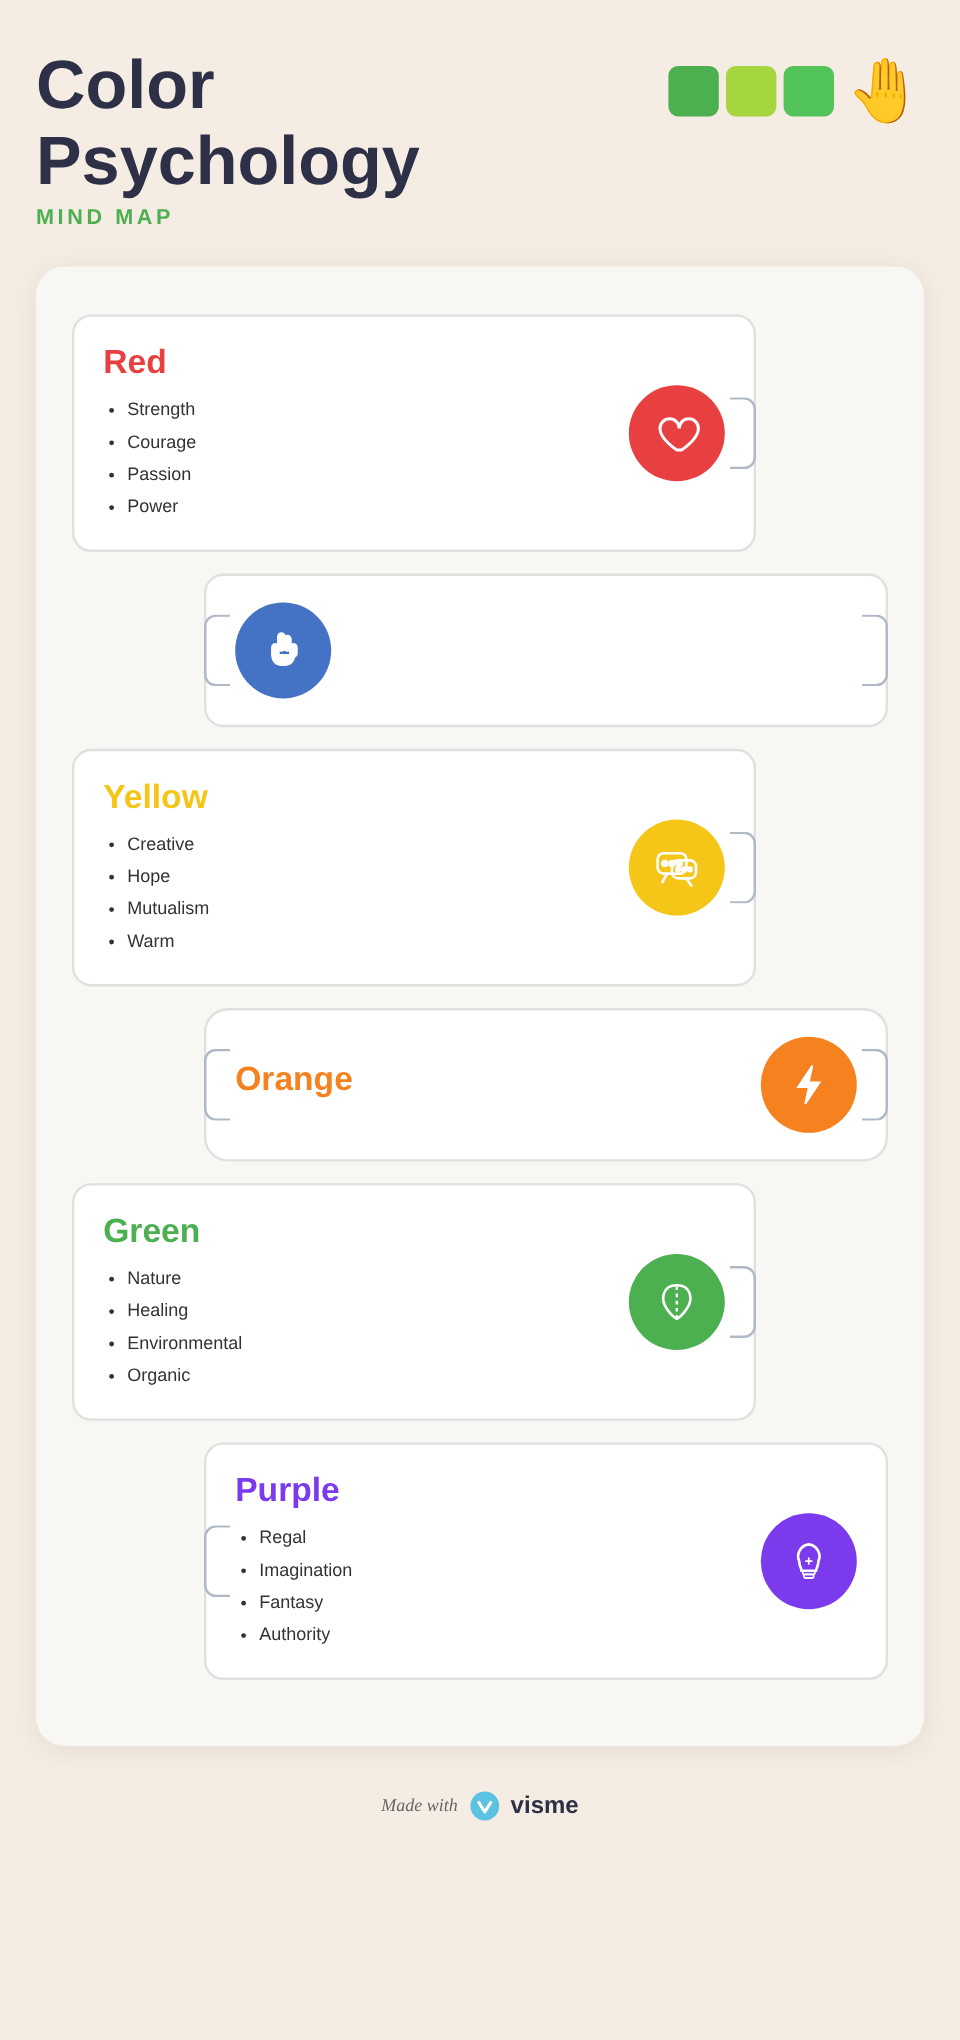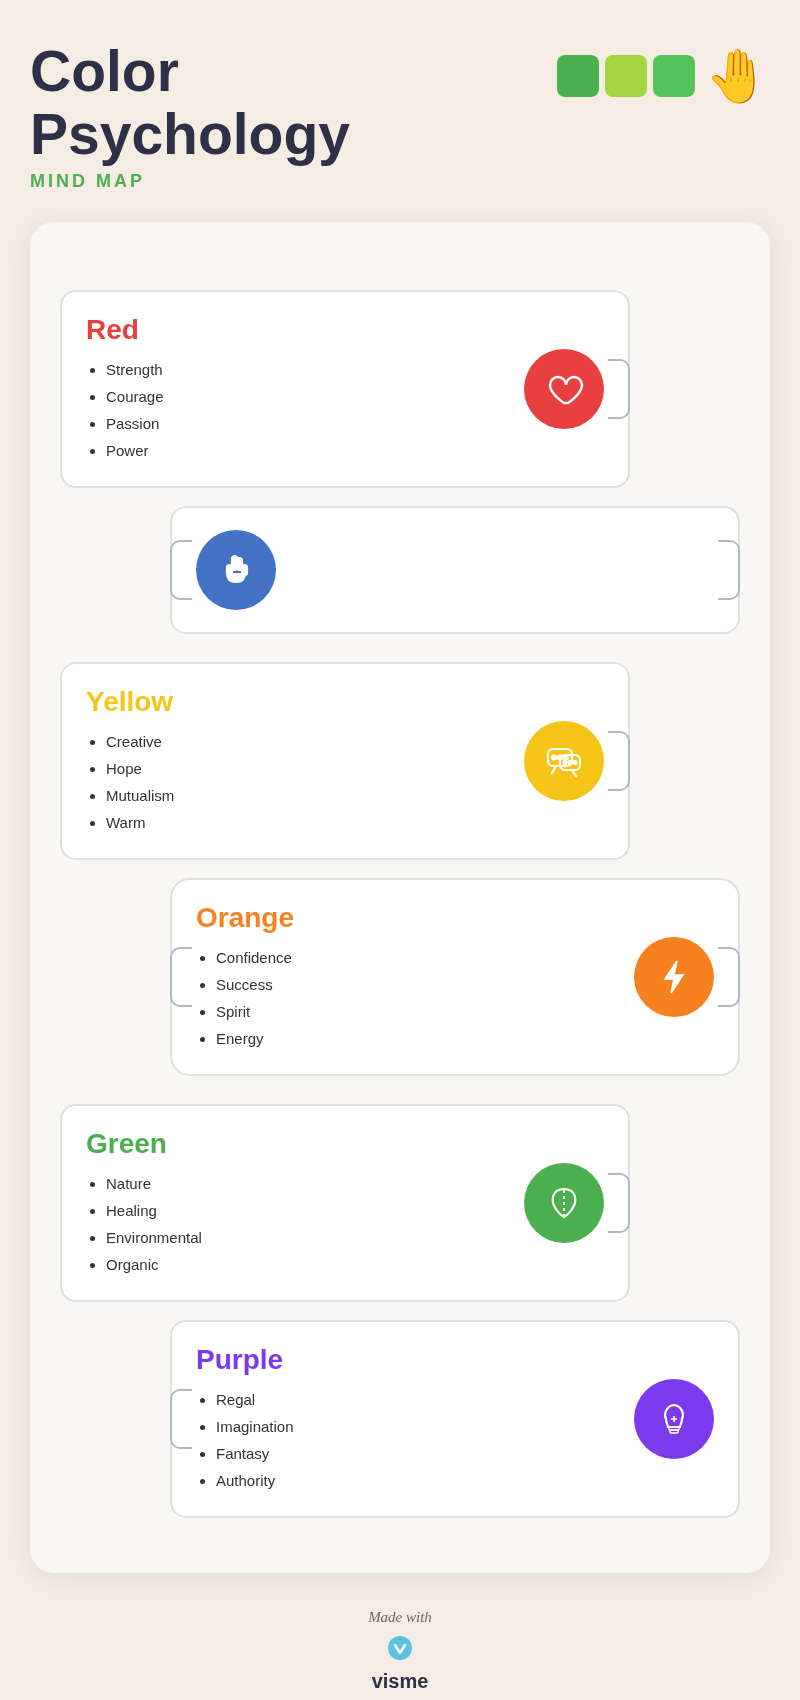--- a/index.html
+++ b/index.html
@@ -113,21 +113,20 @@
       height: 44px;
       fill: none;
       stroke: white;
       stroke-width: 2.2;
     }
 
     
     .card-left {
       margin-right: 120px;
       margin-left: 0;
-      margin-top: 28px;
     }
 
     
     .card-right {
       margin-left: 120px;
       margin-right: 0;
     }
 
     
     .red-name { color: #e84040; }
@@ -157,21 +156,20 @@
     .footer {
       text-align: center;
       margin-top: 36px;
       font-size: 15px;
       color: #666;
       font-style: italic;
       display: flex;
       align-items: center;
       justify-content: center;
       gap: 8px;
-      flex-direction: column;
     }
 
     .footer-logo {
       font-weight: 800;
       font-size: 20px;
       color: #2d3047;
       font-style: normal;
     }
 
     .footer-made {
@@ -306,26 +304,20 @@
         </div>
         <div class="bracket-right"></div>
       </div>
     </div>
 
     <div class="entry-row" style="margin-bottom:18px;">
       <div class="color-card card-right" style="margin-left:110px;border-radius:20px;">
         <div class="bracket-left"></div>
         <div class="color-card-left">
           <div class="color-name orange-name">Orange</div>
-          <ul class="color-list">
-            <li>Confidence</li>
-            <li>Success</li>
-            <li>Spirit</li>
-            <li>Energy</li>
-          </ul>
         </div>
         <div class="color-icon-circle orange-circle">
           <svg viewBox="0 0 44 44">
             <polygon points="25,6 13,24 22,24 19,38 31,20 22,20" stroke="white" stroke-width="1.5" fill="white"></polygon>
           </svg>
         </div>
         <div class="bracket-right"></div>
       </div>
     </div>
 

